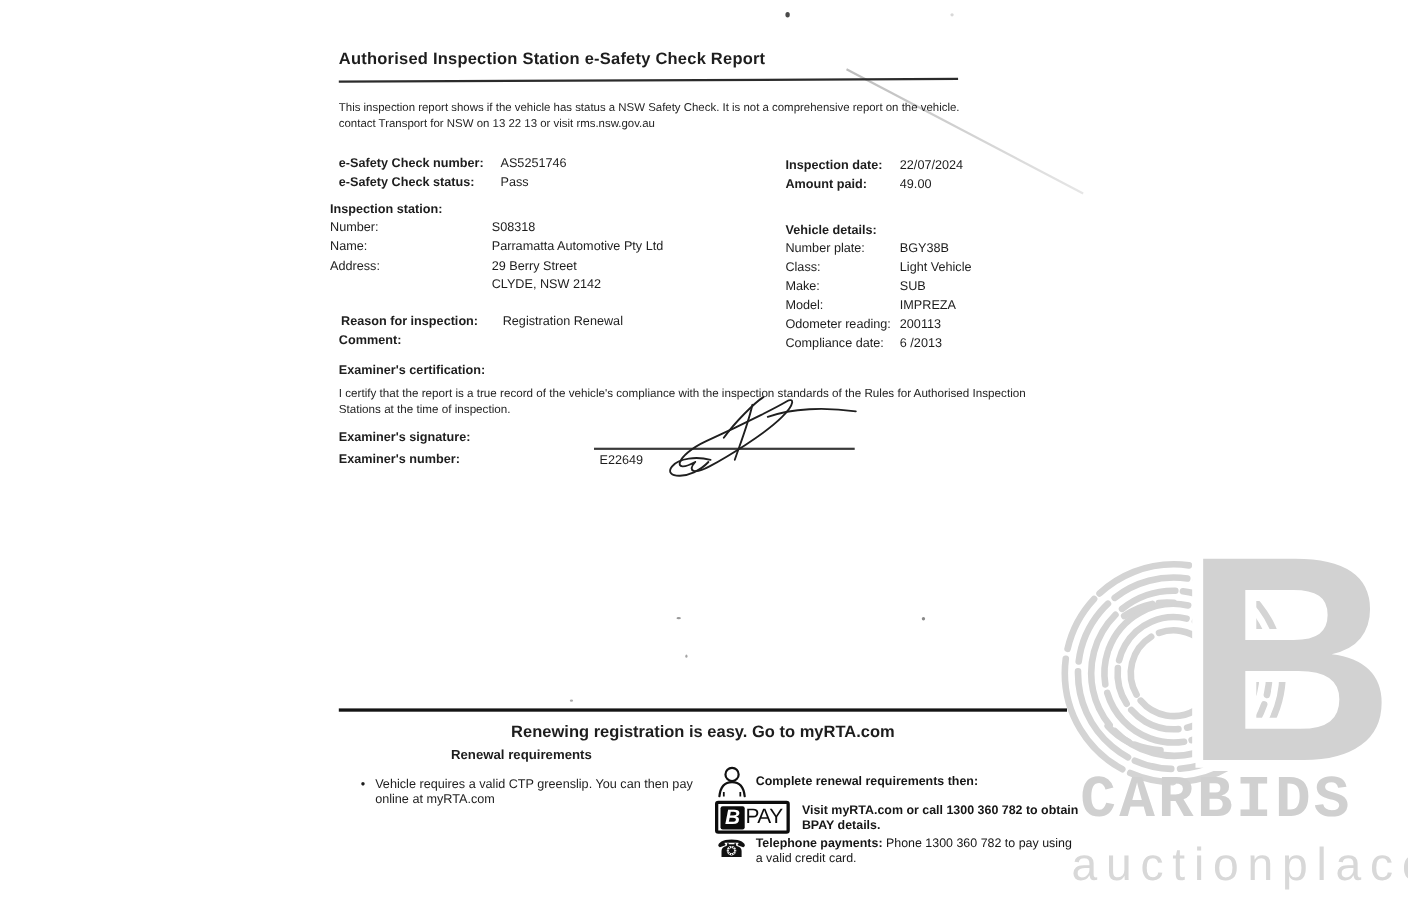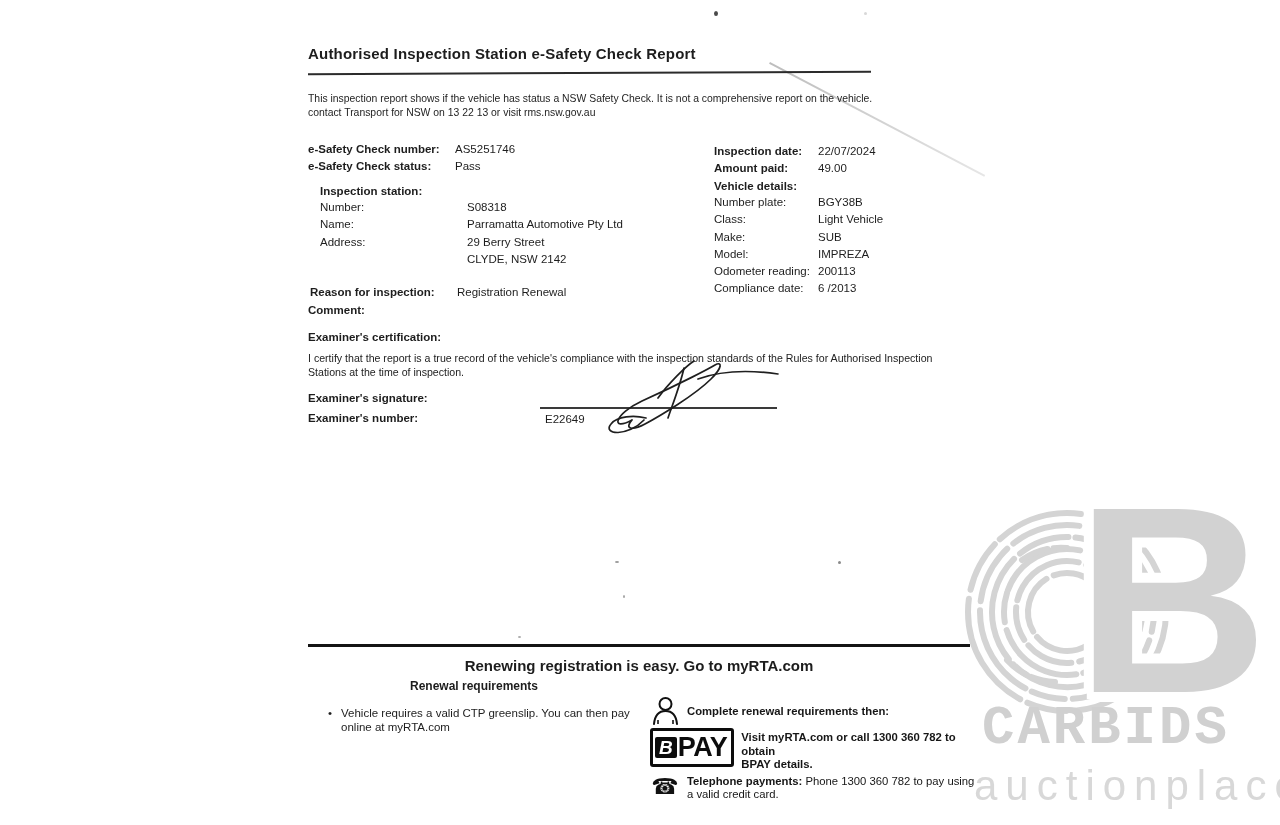--- a/index.html
+++ b/index.html
@@ -23,21 +23,21 @@
   .subhead{width:332px;text-align:center;font-size:12px;font-weight:bold;white-space:nowrap;}
   .bullet-row{display:flex;gap:9px;font-size:11.5px;line-height:13.5px;width:312px;}
   .pay-rows{width:335px;}
   .pay-row{display:flex;gap:7px;align-items:flex-start;margin-bottom:3px;}
   .pay-text{font-size:11.3px;line-height:13.5px;color:#161616;}
   .icon-cell{flex:0 0 30px;display:flex;justify-content:center;}
   .bpay-box{display:inline-flex;align-items:center;border:3px solid #0c0c0c;border-radius:3px;
             padding:1px 4px 1px 2px;background:#fff;gap:1px;}
   .bpay-b{background:#0c0c0c;color:#fff;font-weight:bold;font-style:italic;font-size:19px;
           line-height:21px;padding:0 4px;border-radius:2px;}
-  .bpay-pay{font-weight:bold;font-size:27px;letter-spacing:-.5px;color:#0c0c0c;}
+  .bpay-pay{font-weight:normal;font-size:19px;letter-spacing:-.5px;color:#0c0c0c;}
   .phone-glyph{font-family:"DejaVu Sans",sans-serif;font-size:22px;line-height:24px;color:#111;}
   .wm-letter{font-size:266px;line-height:212px;font-weight:bold;color:#d2d2d2;
              text-shadow:-10px 0 0 #fff,10px 0 0 #fff,0 -10px 0 #fff,0 10px 0 #fff,
                          -7px -7px 0 #fff,7px -7px 0 #fff,-7px 7px 0 #fff,7px 7px 0 #fff;}
   .wm-brand{font-size:54px;font-weight:bold;letter-spacing:3px;color:#d0d0d0;white-space:nowrap;}
   .wm-tag{font-size:42px;letter-spacing:8px;color:#d8d8d8;white-space:nowrap;}
   .crease{width:243px;height:1.5px;background:linear-gradient(to right,#bdbdbd,#e6e6e6);
           transform:rotate(27.7deg);transform-origin:left top;}
   .speck{border-radius:50%;}
 </style>
@@ -94,42 +94,42 @@
     <div class="kv">
       <div class="lab lw-r">Inspection date:</div>
       <div>22/07/2024</div>
     </div>
     <div class="kv">
       <div class="lab lw-r">Amount paid:</div>
       <div>49.00</div>
     </div>
   </div>
 
-  <div class="abs" style="left:320px;top:185px;">
+  <div class="abs" style="left:300px;top:185px;">
     <div class="sec-h">Inspection station:</div>
     <div style="height:2px;"></div>
     <div class="kv plain">
       <div class="lab lw-l">Number:</div>
       <div>S08318</div>
     </div>
     <div class="kv plain">
       <div class="lab lw-l">Name:</div>
       <div>Parramatta Automotive Pty Ltd</div>
     </div>
     <div class="kv plain">
       <div class="lab lw-l">Address:</div>
       <div>29 Berry Street</div>
     </div>
     <div class="kv plain">
       <div class="lab lw-l"></div>
       <div>CLYDE, NSW 2142</div>
     </div>
   </div>
 
-  <div class="abs" style="left:714px;top:180px;">
+  <div class="abs" style="left:714px;top:204px;">
     <div class="sec-h">Vehicle details:</div>
     <div style="height:2px;"></div>
     <div class="kv plain">
       <div class="lab lw-r">Number plate:</div>
       <div>BGY38B</div>
     </div>
     <div class="kv plain">
       <div class="lab lw-r">Class:</div>
       <div>Light Vehicle</div>
     </div>

